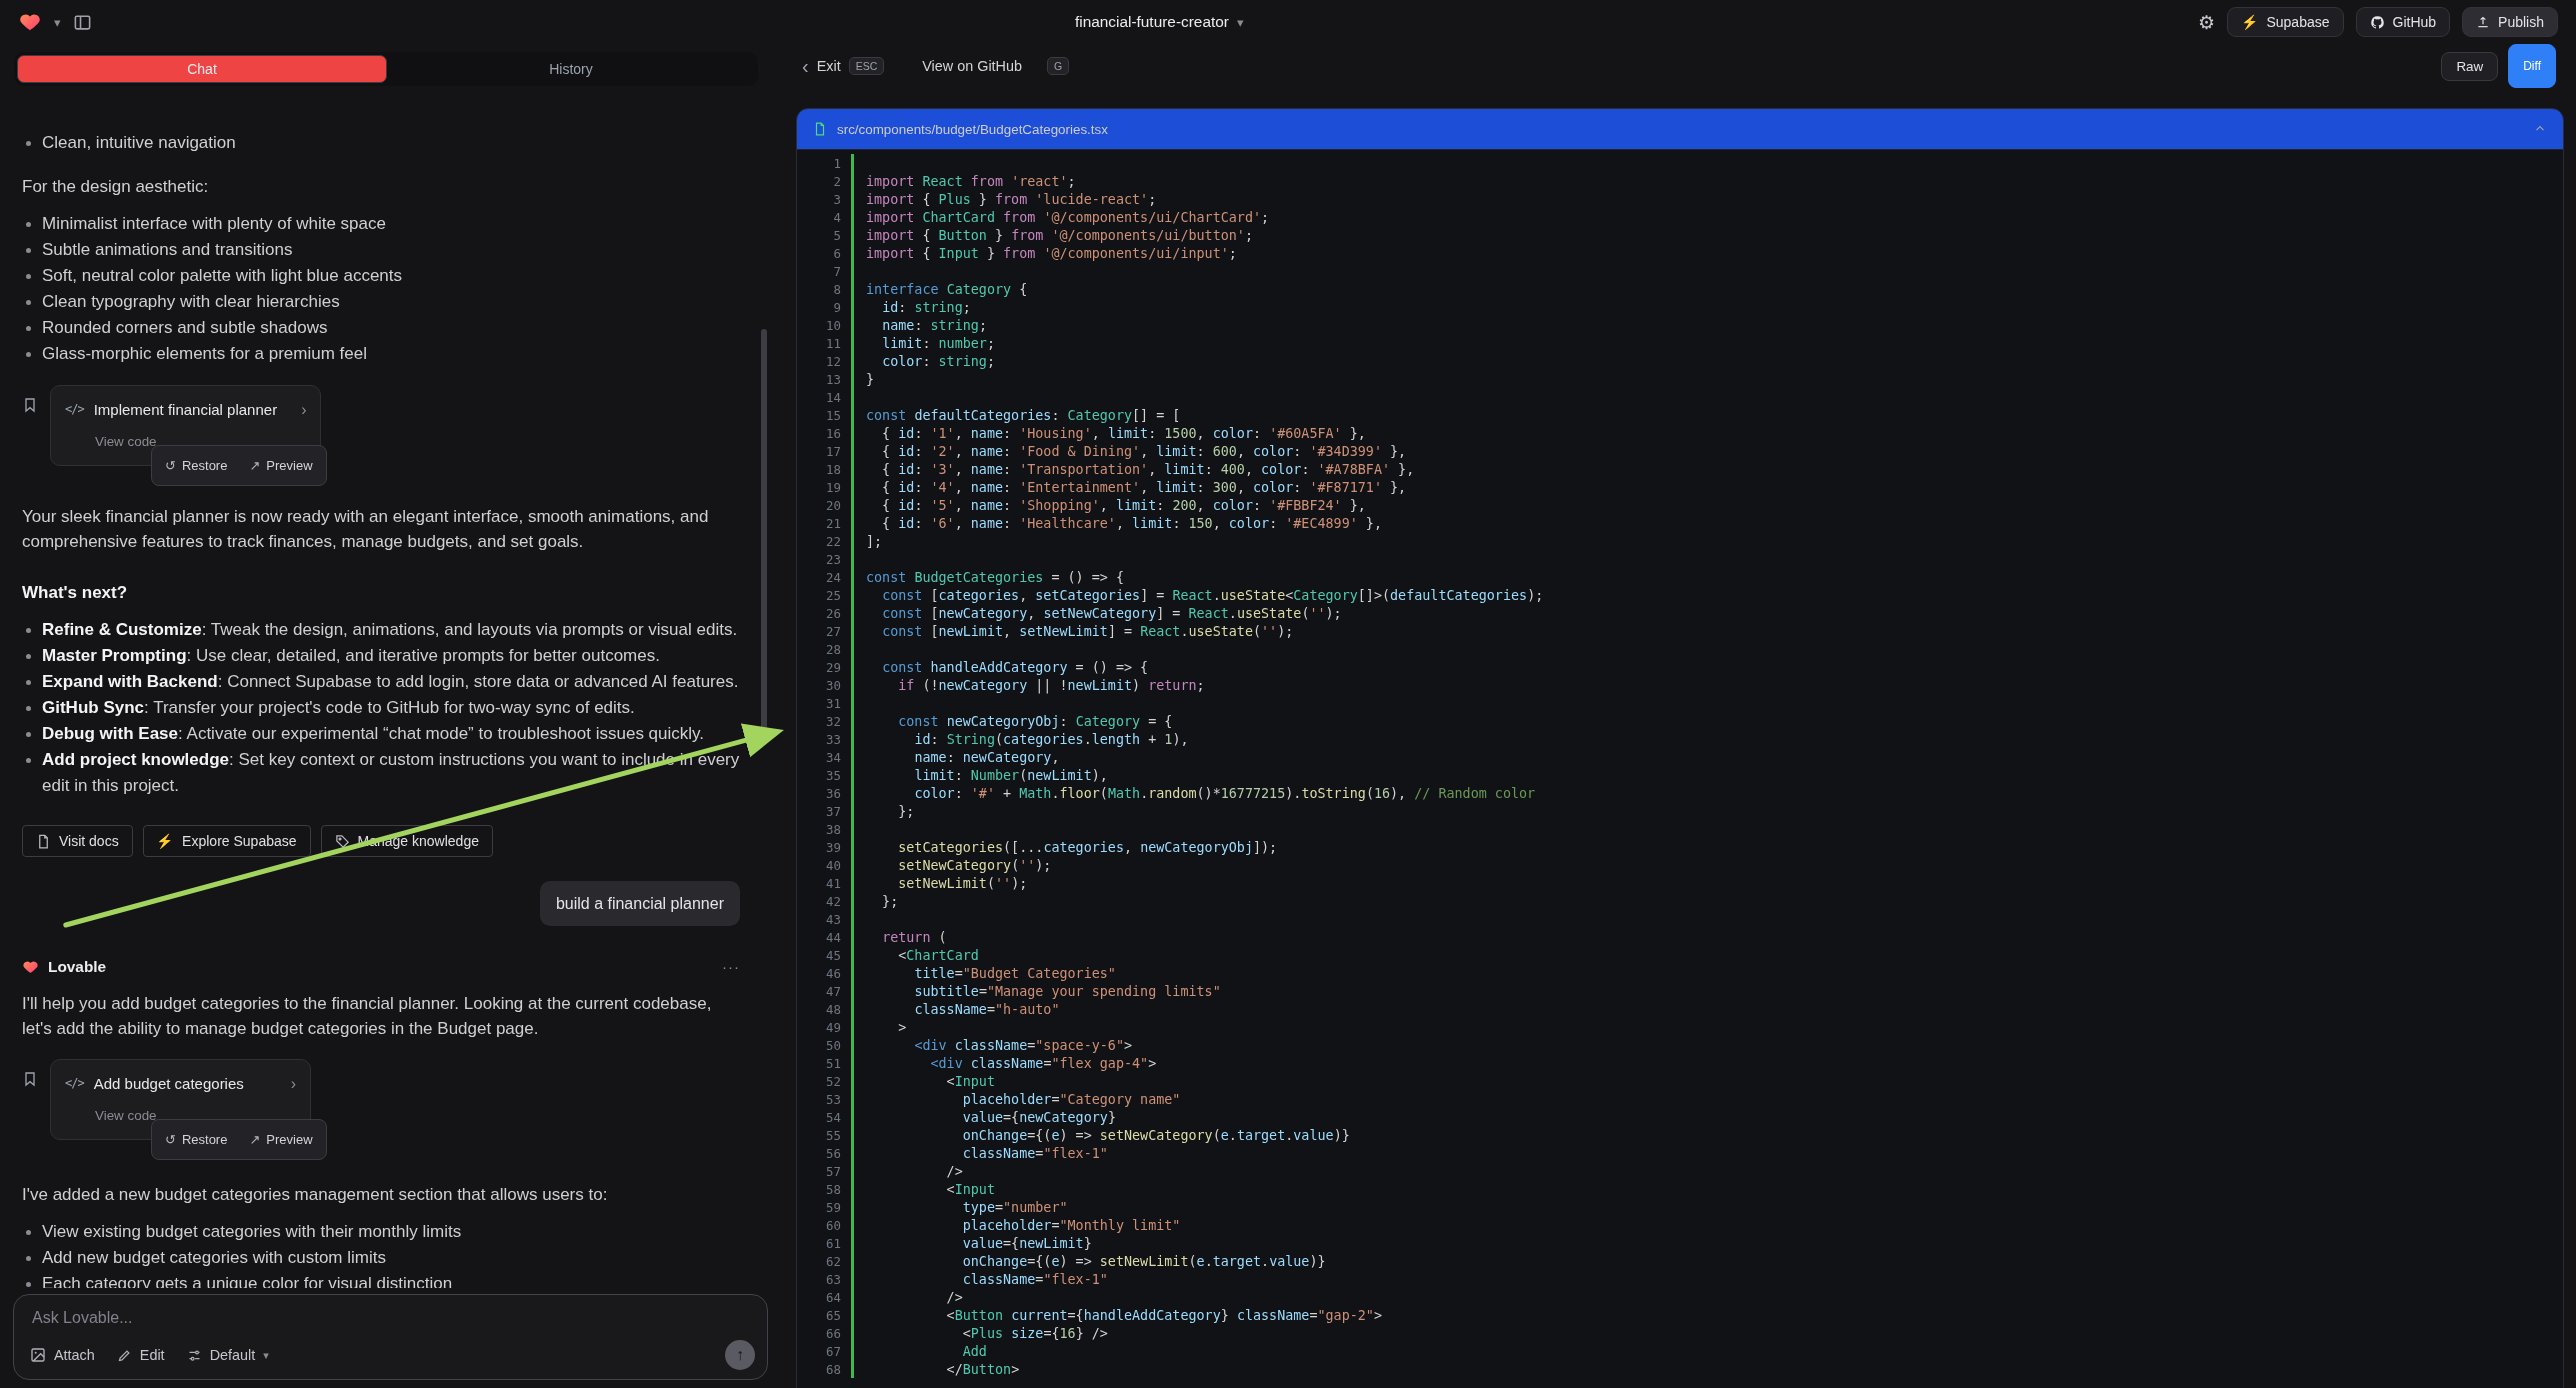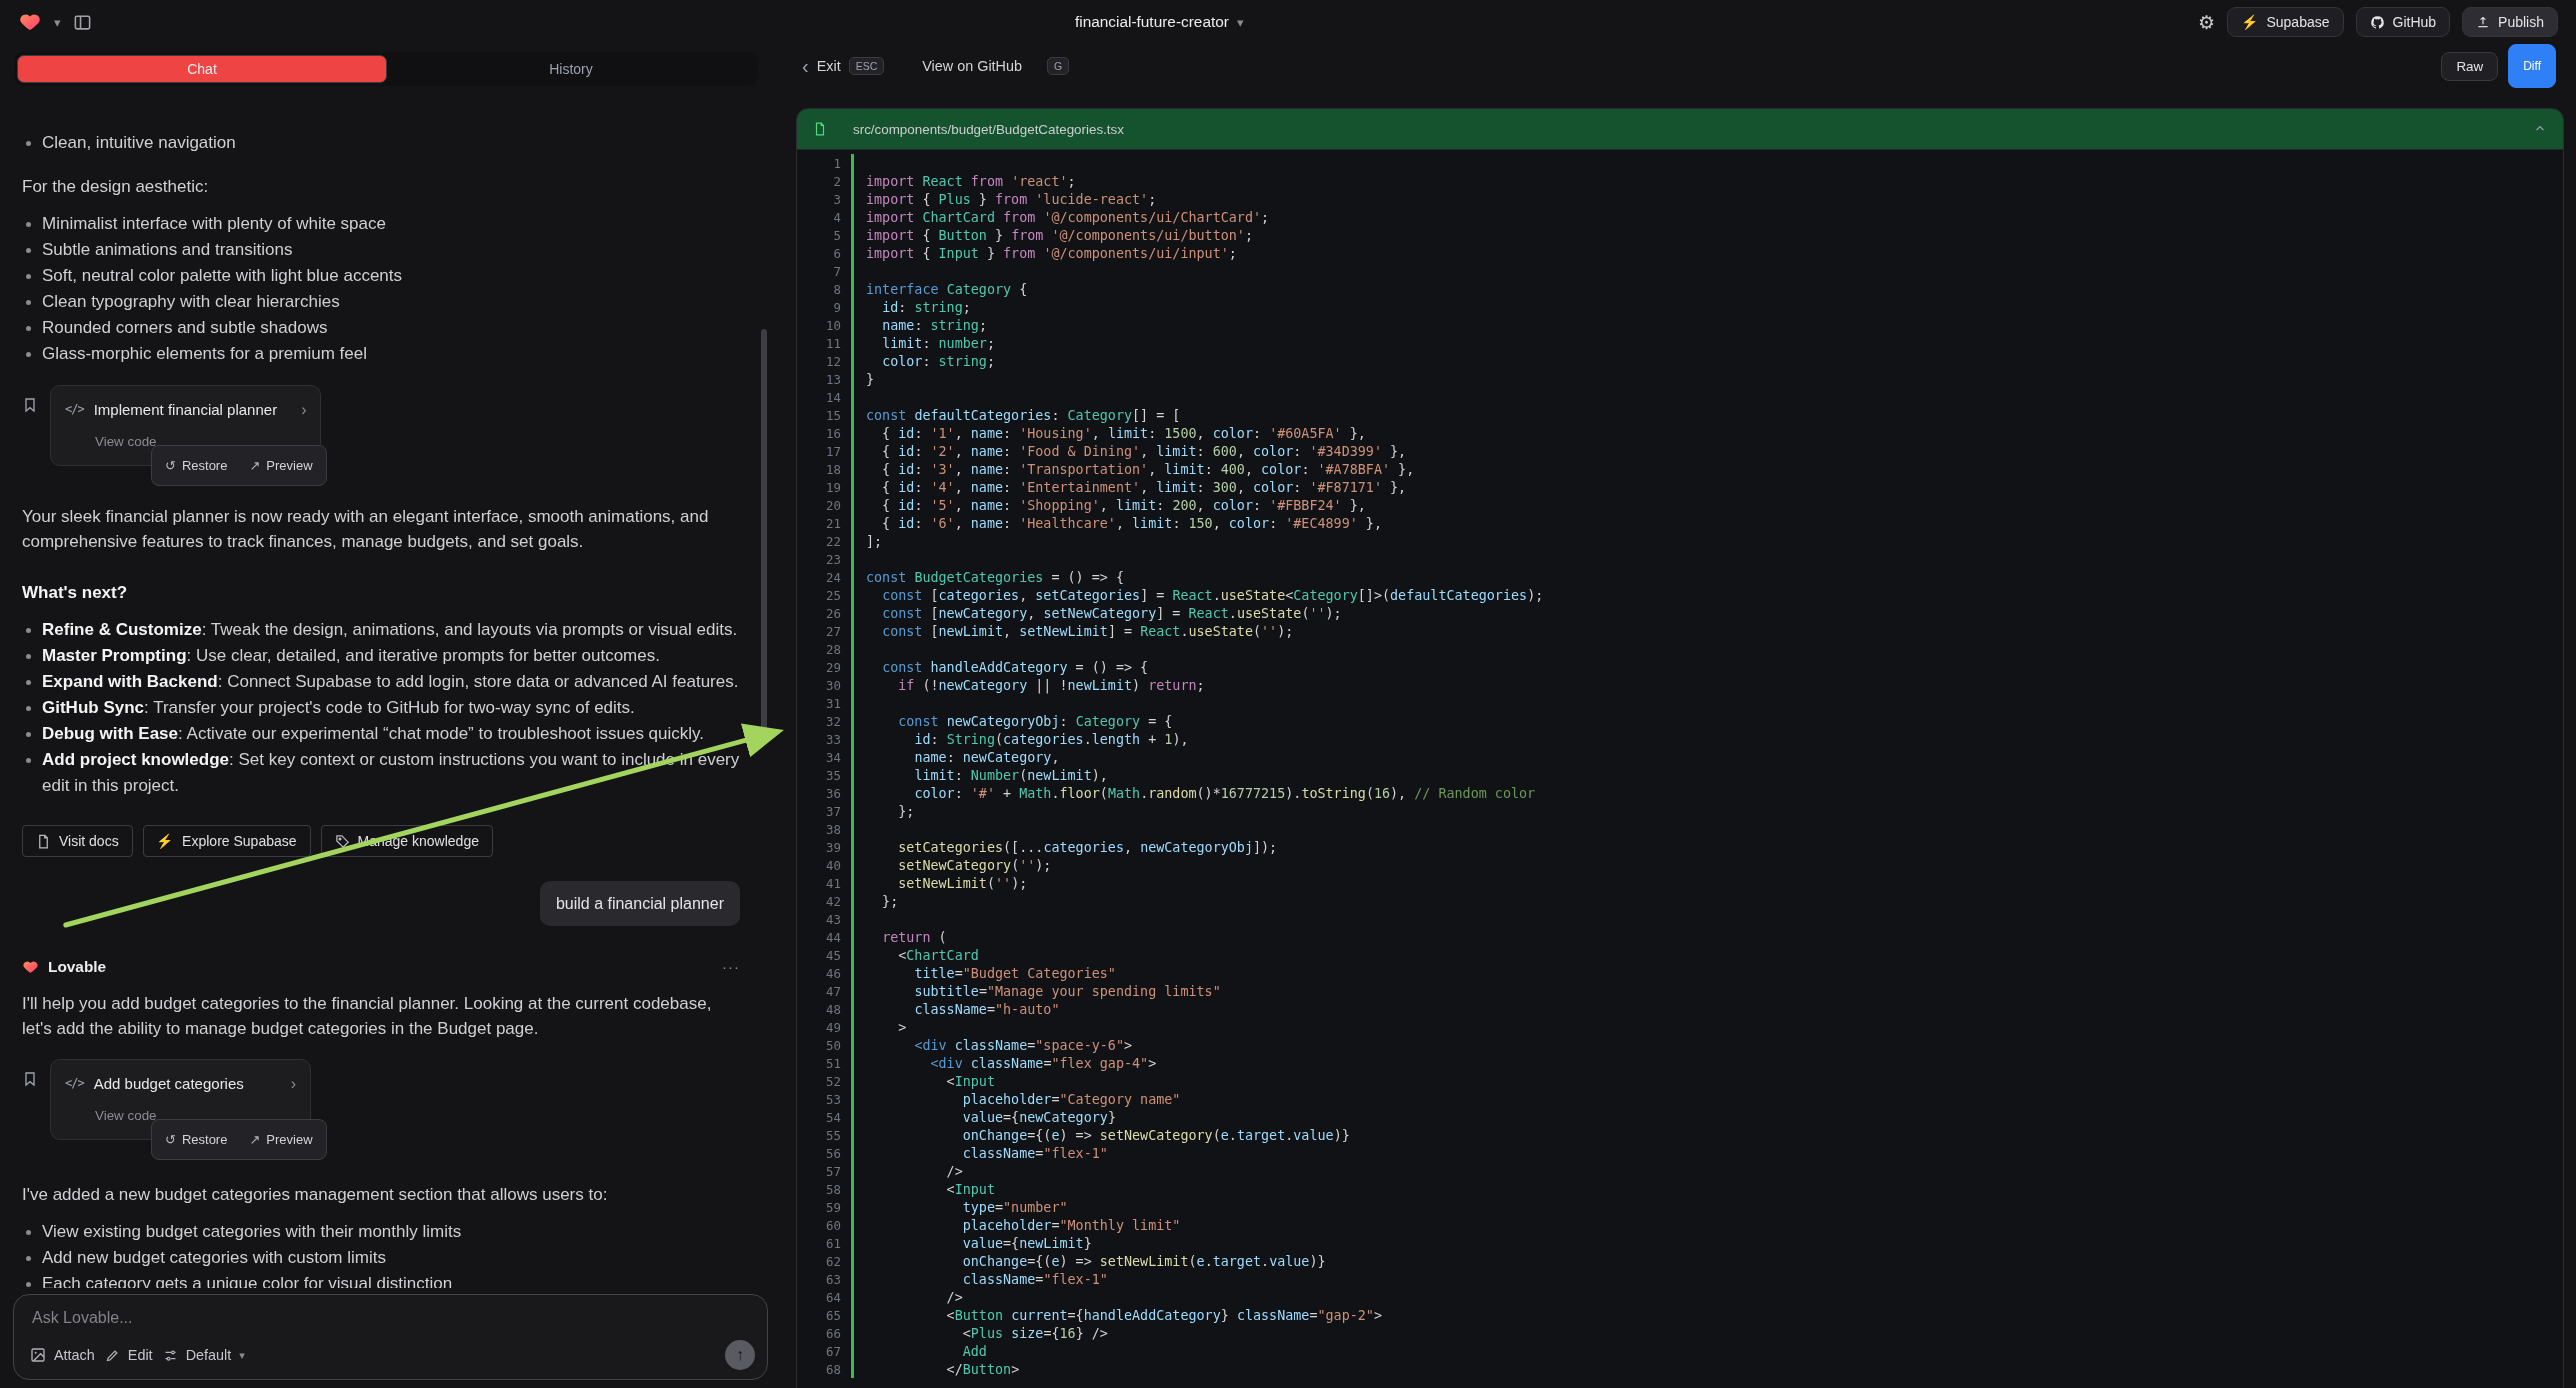--- a/index.html
+++ b/index.html
@@ -51,39 +51,39 @@
 
   .assist{display:flex;align-items:center;gap:9px;margin:28px 0 0 6px}
   .assist-name{font-size:15.4px;font-weight:600;color:#ececf1}
   .assist-dots{margin-left:auto;color:#8b8b93;letter-spacing:1px;margin-right:2px;font-size:15px}
 
   .chat-scrollthumb{position:absolute;right:5px;top:285px;width:6px;height:413px;border-radius:3px;background:#3d3d43}
 
   .composer{position:absolute;left:13px;right:4px;bottom:8px;height:86px;background:#19191c;border:1px solid #42424a;border-radius:16px;box-sizing:border-box;padding:13px 14px 10px 16px}
   .composer input{width:70%;background:transparent;border:none;outline:none;font-size:16px;color:#e4e4e7;font-family:inherit}
   .composer input::placeholder{color:#82828c}
-  .comp-row{position:absolute;left:16px;right:12px;bottom:9px;display:flex;align-items:center;gap:10px}
+  .comp-row{position:absolute;left:16px;right:12px;bottom:9px;display:flex;align-items:center;gap:22px}
   .comp-item{display:flex;align-items:center;gap:8px;font-size:14.4px;color:#c6c6cd}
   .comp-item .c-ico{color:#b0b0b8;display:flex}
   .caret-sm{color:#8b8b93;font-size:11px}
   .send{margin-left:auto;width:30px;height:30px;border-radius:50%;background:#5a5a63;color:#17171a;display:flex;align-items:center;justify-content:center;font-size:16px;font-weight:700}
 
   
   .codewrap{position:absolute;left:794px;top:44px;right:12px;bottom:0}
   .code-toolbar{height:44px;display:flex;align-items:center;gap:10px;padding:0 8px}
   .ct-exit{display:flex;align-items:center;gap:8px;font-size:14.4px;color:#d4d4d8}
   .back{color:#9ca3af;font-size:20px;line-height:1}
   kbd{background:#232327;border:1px solid #3a3a40;border-radius:5px;padding:2px 6px;font-size:10.5px;color:#9ca3af;font-family:inherit}
   .ct-gh{display:flex;align-items:center;gap:25px;margin-left:28px;font-size:14.4px;color:#d4d4d8}
   .ct-spacer{flex:1}
   .btn-raw{background:#1f1f24;border:1px solid #38383e;border-radius:8px;padding:6px 14px;font-size:13.4px;color:#e4e4e7}
   .btn-diff{background:#2f7ff7;border:1px solid #2f7ff7;border-radius:8px;padding:14px 14px;font-size:12px;color:#fff}
 
   .file-card{position:absolute;left:2px;right:0;top:64px;bottom:-14px;background:#111215;border:1px solid #2b2c31;border-radius:12px;overflow:hidden}
-  .file-header{height:40px;display:flex;align-items:center;gap:26px;padding:0 16px;background:#14532d;border-bottom:1px solid #232429}
+  .file-header{height:40px;display:flex;align-items:center;gap:10px;padding:0 16px;background:#1d4ed8;border-bottom:1px solid #232429}
   .file-ico{color:#4ade80;display:flex}
   .file-path{font-size:13.4px;color:#cdcdd4}
   .collapse{margin-left:auto;color:#9ca3af;display:flex}
   .code-area{position:absolute;top:40px;left:0;right:0;bottom:0;overflow:hidden;padding-top:5px;font-family:"DejaVu Sans Mono",monospace}
   .code-row{display:flex;height:18px;align-items:center}
   .ln{width:44px;padding-right:10px;text-align:right;color:#6e7681;flex:none;font-size:12.4px}
   .diffbar{width:3px;align-self:stretch;background:#3fb950;flex:none}
   .code-text{white-space:pre;padding-left:12px;font-size:13.4px;color:#d4d4d4}
   .c-kw{color:#c586c0}.c-kw2{color:#569cd6}.c-type{color:#4ec9b0}.c-str{color:#ce9178}
   .c-num{color:#b5cea8}.c-com{color:#6a9955}.c-fn{color:#dcdcaa}.c-var{color:#9cdcfe}.c-tag{color:#569cd6}

